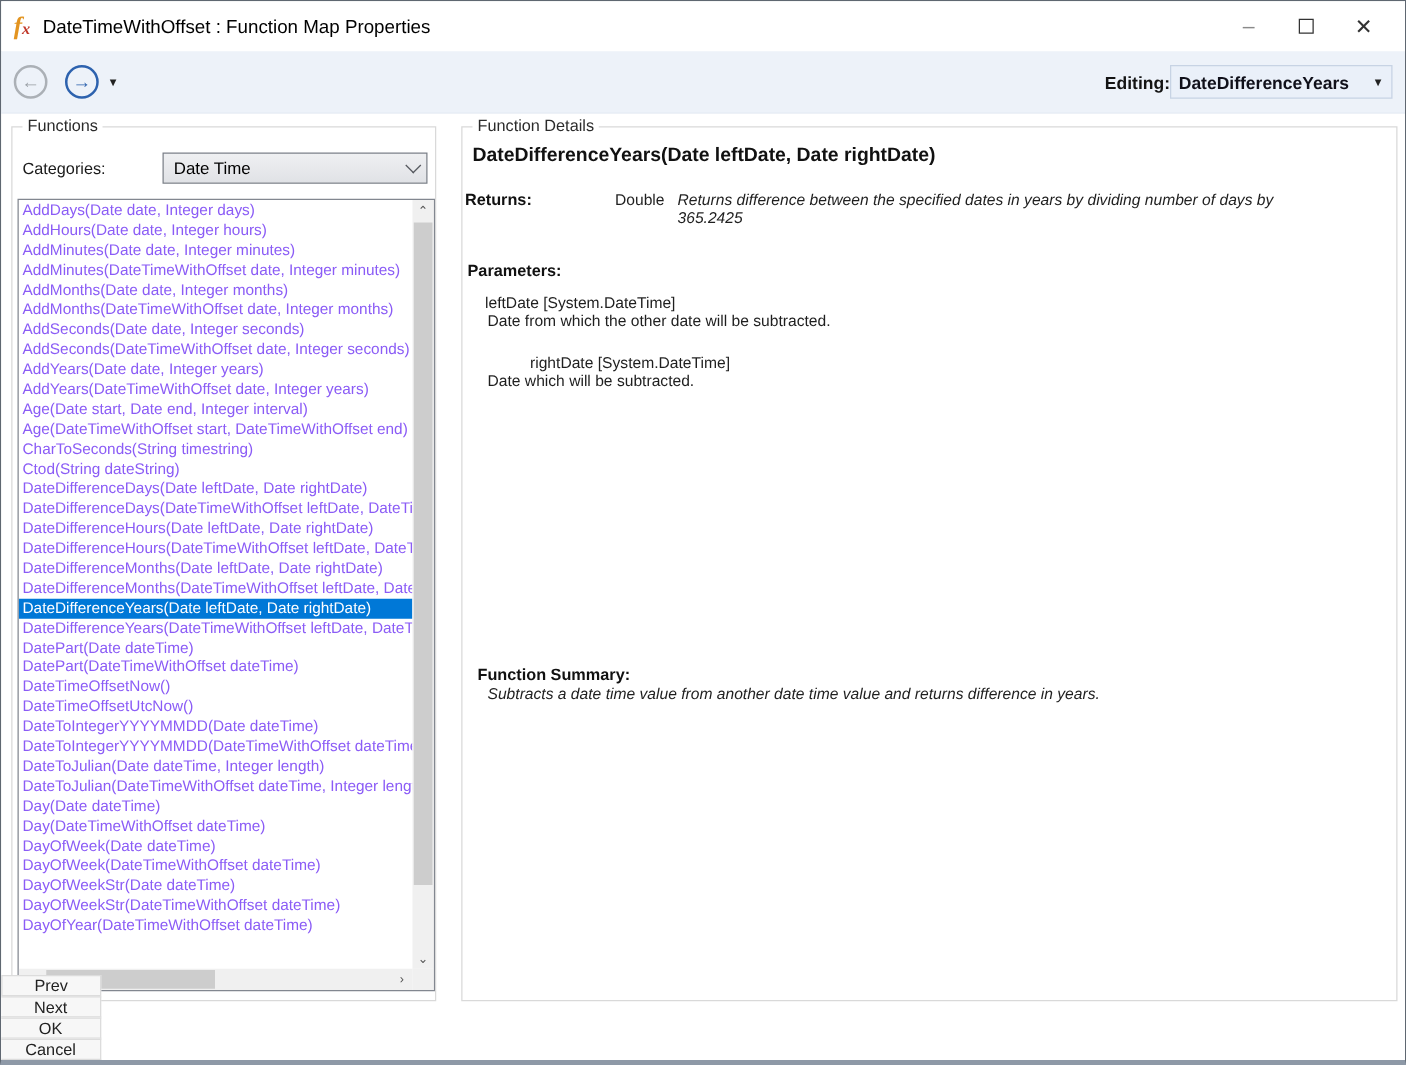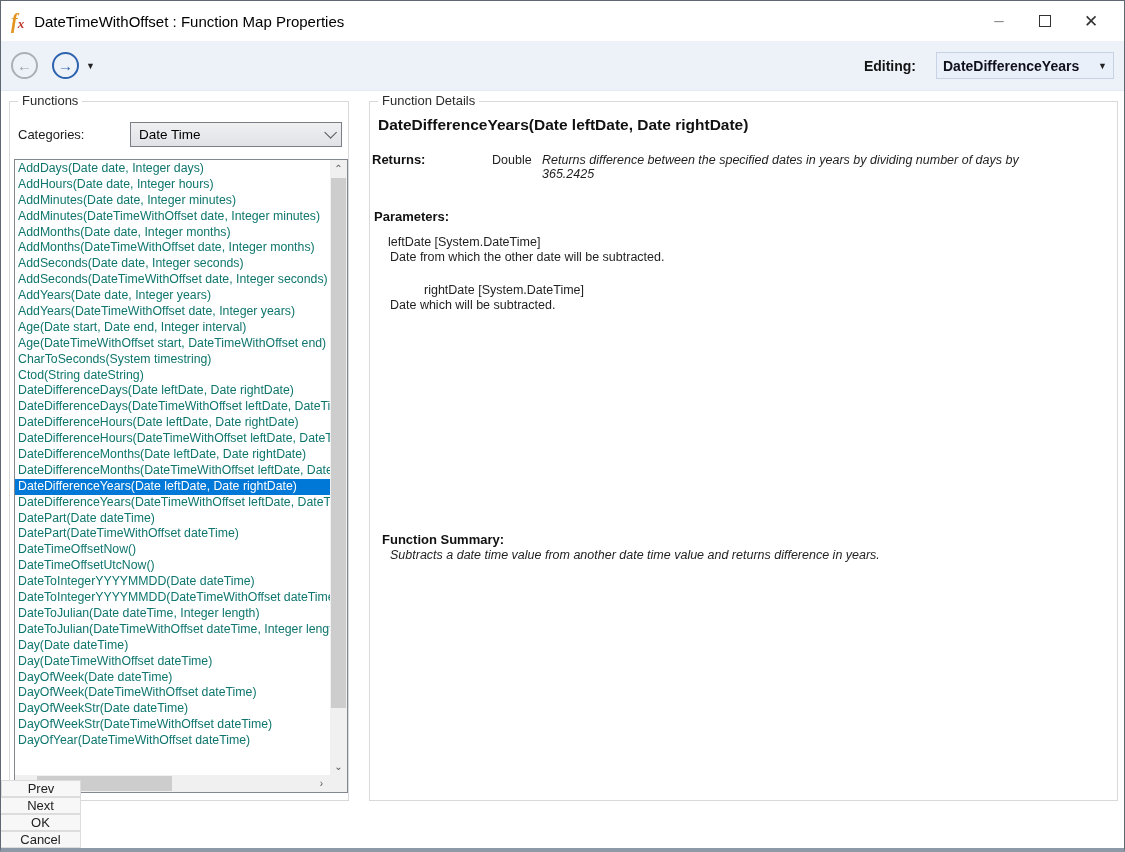--- a/index.html
+++ b/index.html
@@ -30,21 +30,21 @@
   
   .toolbar {
     height:50px; background:#edf2f9; display:flex; align-items:center;
     padding:0 10px; border-bottom:1px solid #e4eaf3;
   }
   .nav-btn { width:27px; height:27px; border-radius:50%; display:flex; align-items:center; justify-content:center; font-size:15px; font-weight:bold; background:transparent; }
   .nav-back { border:2px solid #abb0b6; color:#9aa0a6; margin-right:14px; }
   .nav-fwd  { border:2px solid #2d62ae; color:#2d62ae; }
   .nav-caret { font-size:9px; color:#222; margin-left:7px; }
   .editing-group { margin-left:auto; display:flex; align-items:center; }
-  .editing-label { font-size:14px; font-weight:bold; color:#141414; margin-right:20px; }
+  .editing-label { font-size:14px; font-weight:bold; color:#141414; margin-right:0; }
   .editing-combo {
     width:178px; height:27px; background:#eaf0f9; border:1px solid #c7d3e4;
     display:flex; align-items:center; padding:0 6px; font-size:14px; font-weight:600; color:#10101a;
   }
   .editing-combo .caret { margin-left:auto; font-size:9px; color:#222; }
   
   .main { position:relative; width:100%; height:725px; background:#fff; }
   .groupbox { position:absolute; border:1px solid #d9d9d9; }
   .groupbox .legend {
     position:absolute; top:-9px; left:8px; background:#fff; padding:0 4px;
@@ -62,21 +62,21 @@
   }
   .cat-combo .chev { margin-left:auto; width:9px; height:9px; border-right:1.5px solid #55585e; border-bottom:1.5px solid #55585e; transform:rotate(45deg) translateY(-3px); }
   
   .listbox {
     position:absolute; left:4px; top:57px; width:334px; height:634px;
     background:#fff; border:1px solid #828790; overflow:hidden;
   }
   .list-rows { position:absolute; left:0; top:1px; right:17px; bottom:17px; overflow:hidden; }
   .list-row {
     height:15.9px; line-height:15.9px; font-size:12.3px; white-space:nowrap;
-    padding-left:3px; color:#0f766e; overflow:hidden;
+    padding-left:3px; color:#8b5cf6; overflow:hidden;
   }
   .list-row.selected { background:#0078d7; color:#fff; }
   
   .vscroll { position:absolute; right:0; top:0; width:17px; bottom:17px; background:#f0f0f0; }
   .vthumb  { position:absolute; left:1px; right:1px; top:18px; height:530px; background:#cdcdcd; }
   .hscroll { position:absolute; left:0; bottom:0; right:17px; height:17px; background:#f0f0f0; }
   .hthumb  { position:absolute; top:1px; bottom:1px; left:22px; width:135px; background:#cdcdcd; }
   .sb-arrow { position:absolute; font-size:10px; color:#555; width:17px; height:17px; display:flex; align-items:center; justify-content:center; }
   .sb-up   { top:0; left:0; }
   .sb-down { bottom:0; left:0; }
@@ -160,21 +160,21 @@
             <div class="list-row">AddMinutes(Date date, Integer minutes)</div>
             <div class="list-row">AddMinutes(DateTimeWithOffset date, Integer minutes)</div>
             <div class="list-row">AddMonths(Date date, Integer months)</div>
             <div class="list-row">AddMonths(DateTimeWithOffset date, Integer months)</div>
             <div class="list-row">AddSeconds(Date date, Integer seconds)</div>
             <div class="list-row">AddSeconds(DateTimeWithOffset date, Integer seconds)</div>
             <div class="list-row">AddYears(Date date, Integer years)</div>
             <div class="list-row">AddYears(DateTimeWithOffset date, Integer years)</div>
             <div class="list-row">Age(Date start, Date end, Integer interval)</div>
             <div class="list-row">Age(DateTimeWithOffset start, DateTimeWithOffset end)</div>
-            <div class="list-row">CharToSeconds(System timestring)</div>
+            <div class="list-row">CharToSeconds(String timestring)</div>
             <div class="list-row">Ctod(String dateString)</div>
             <div class="list-row">DateDifferenceDays(Date leftDate, Date rightDate)</div>
             <div class="list-row">DateDifferenceDays(DateTimeWithOffset leftDate, DateTimeWithOffset rightDate)</div>
             <div class="list-row">DateDifferenceHours(Date leftDate, Date rightDate)</div>
             <div class="list-row">DateDifferenceHours(DateTimeWithOffset leftDate, DateTimeWithOffset rightDate)</div>
             <div class="list-row">DateDifferenceMonths(Date leftDate, Date rightDate)</div>
             <div class="list-row">DateDifferenceMonths(DateTimeWithOffset leftDate, DateTimeWithOffset rightDate)</div>
             <div class="list-row selected">DateDifferenceYears(Date leftDate, Date rightDate)</div>
             <div class="list-row">DateDifferenceYears(DateTimeWithOffset leftDate, DateTimeWithOffset rightDate)</div>
             <div class="list-row">DatePart(Date dateTime)</div>

